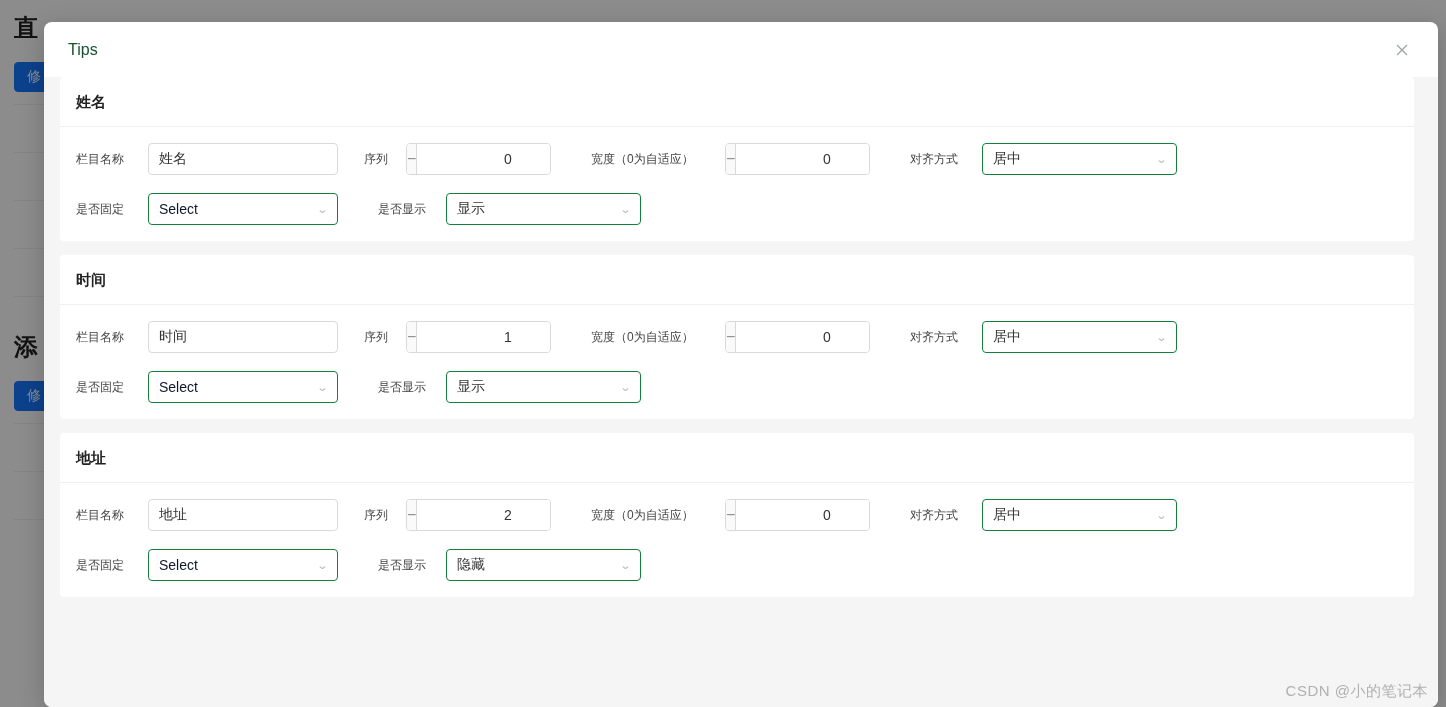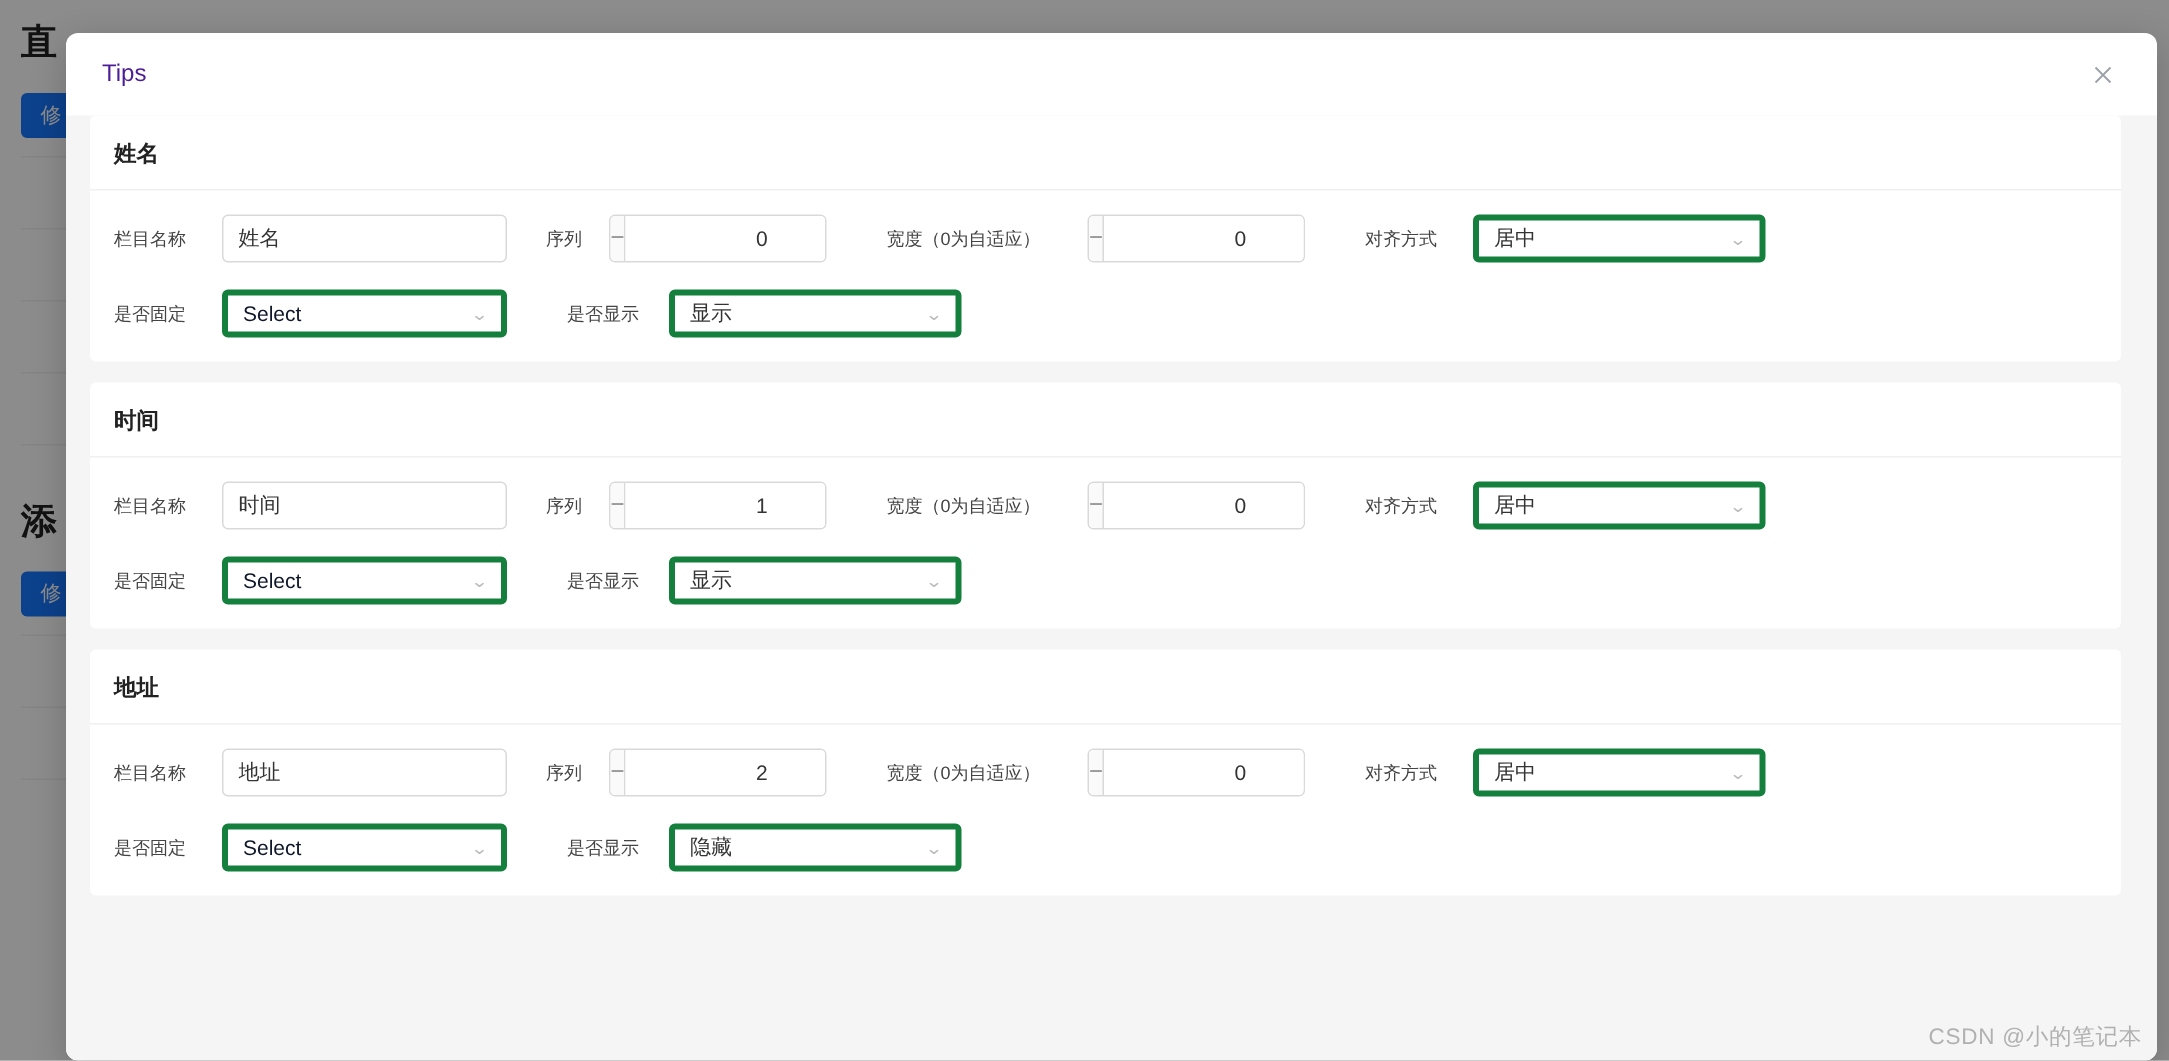--- a/index.html
+++ b/index.html
@@ -57,21 +57,21 @@
       display: flex;
       flex-direction: column;
     }
     .modal-header {
       height: 55px;
       padding: 0 24px;
       display: flex;
       align-items: center;
       justify-content: space-between;
       font-size: 16px;
-      color: #4c1d95;
+      color: #14532d;
     }
     .modal-header .title { font-weight: 500; }
     .close-x {
       cursor: pointer;
       color: #9aa1a9;
       width: 24px; height: 24px;
       display: flex; align-items: center; justify-content: center;
       font-size: 14px;
     }
     .modal-body {
@@ -158,21 +158,21 @@
       text-align: center;
       border: none;
       outline: none;
       font-size: 14px;
       color: #333;
     }
     .sel {
       position: relative;
       width: 195px;
       height: 32px;
-      border: 4px solid #15803d;
+      border: 1px solid #15803d;
       border-radius: 4px;
       display: flex;
       align-items: center;
       padding: 0 10px;
       cursor: pointer;
       background: #fff;
     }
     .sel .sel-value { flex: 1; font-size: 14px; color: #333; }
     .sel .sel-placeholder { flex: 1; font-size: 14px; color: #0f172a; }
     .sel .chev {

